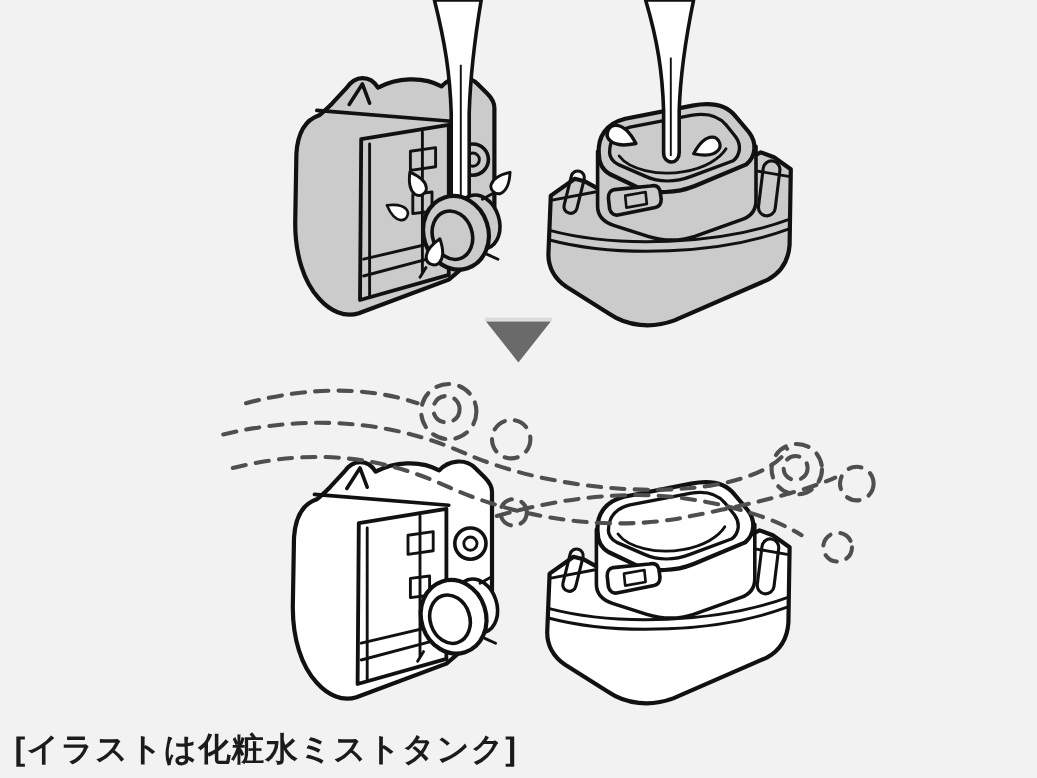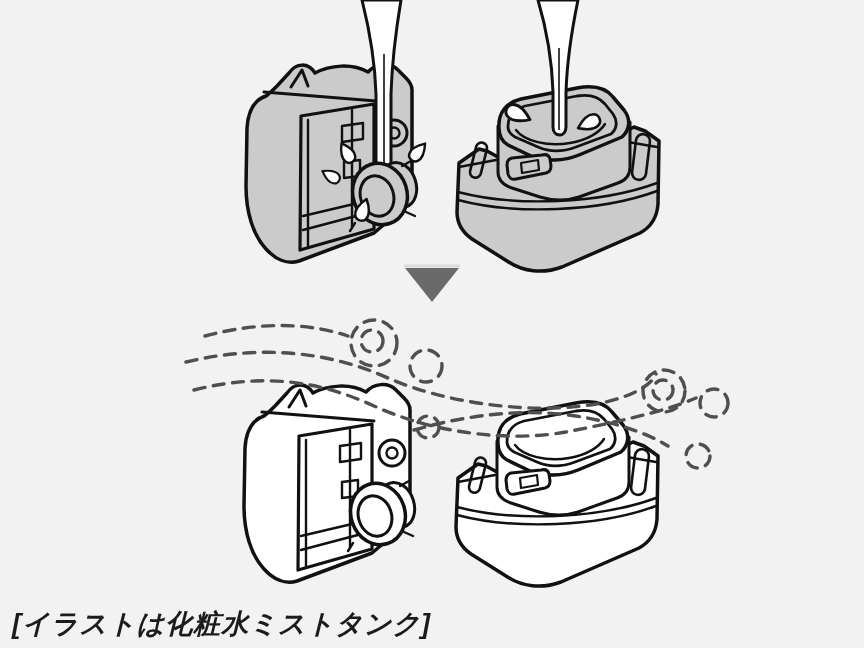--- a/index.html
+++ b/index.html
@@ -6,21 +6,20 @@
   body {
     font-family: "Liberation Sans", "DejaVu Sans", sans-serif;
     background: var(--bg, #f1f2f1);
   }
   .page {
     position: relative;
     width: 864px;
     height: 648px;
     background: var(--bg, #f1f2f1);
     overflow: hidden;
-    font-style: italic;
   }
   .illustration {
     position: absolute;
     left: 0; top: 0;
   }
   .ln { stroke: var(--outline, #111); }
   .wash { fill: var(--tank-gray, #cbcbcb); }
   .dry { fill: var(--tank-white, #ffffff); }
   .white-fill { fill: var(--tank-white, #ffffff); }
   .arrowhead { fill: var(--arrow, #6a6a6a); }

